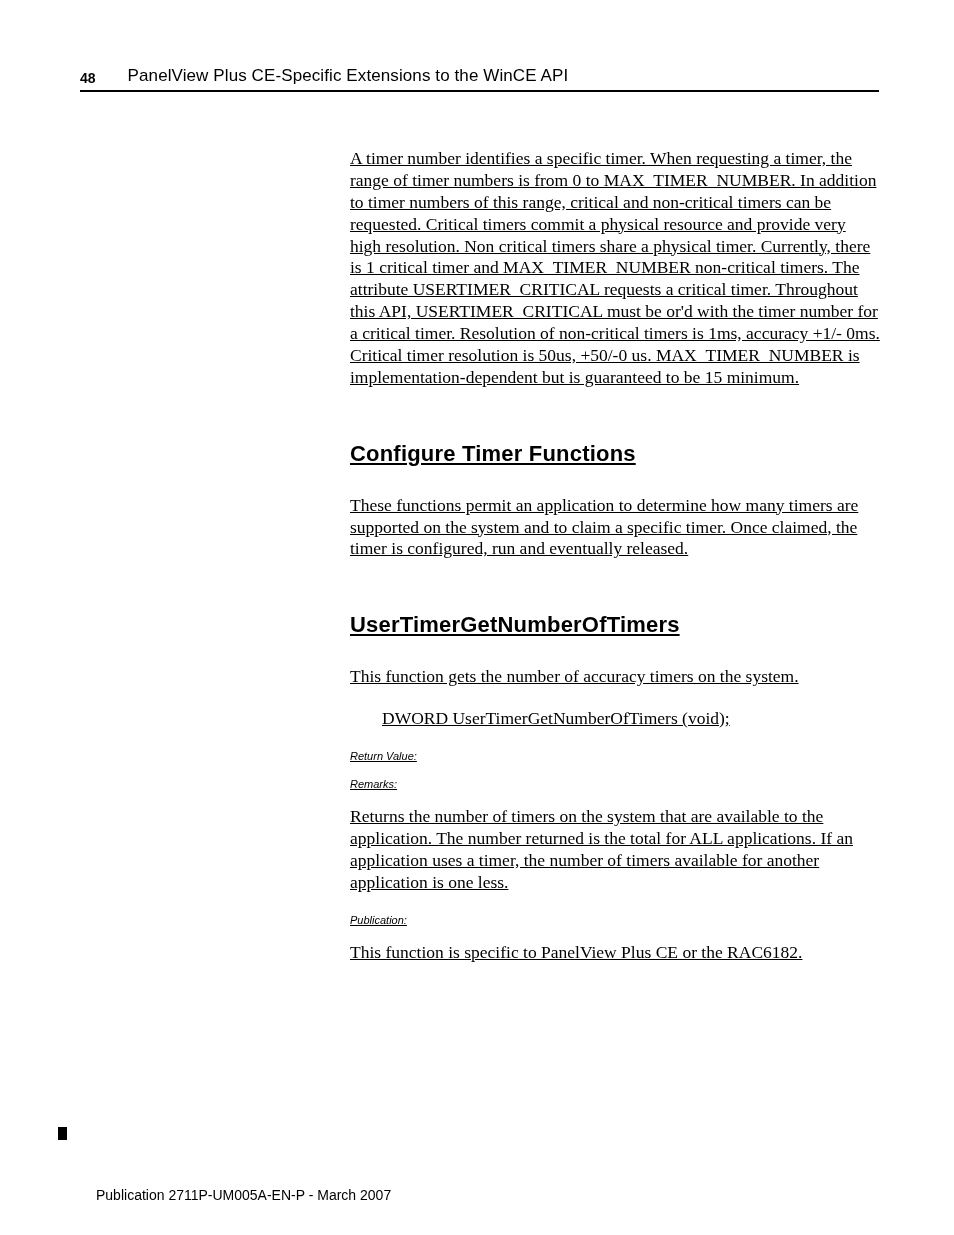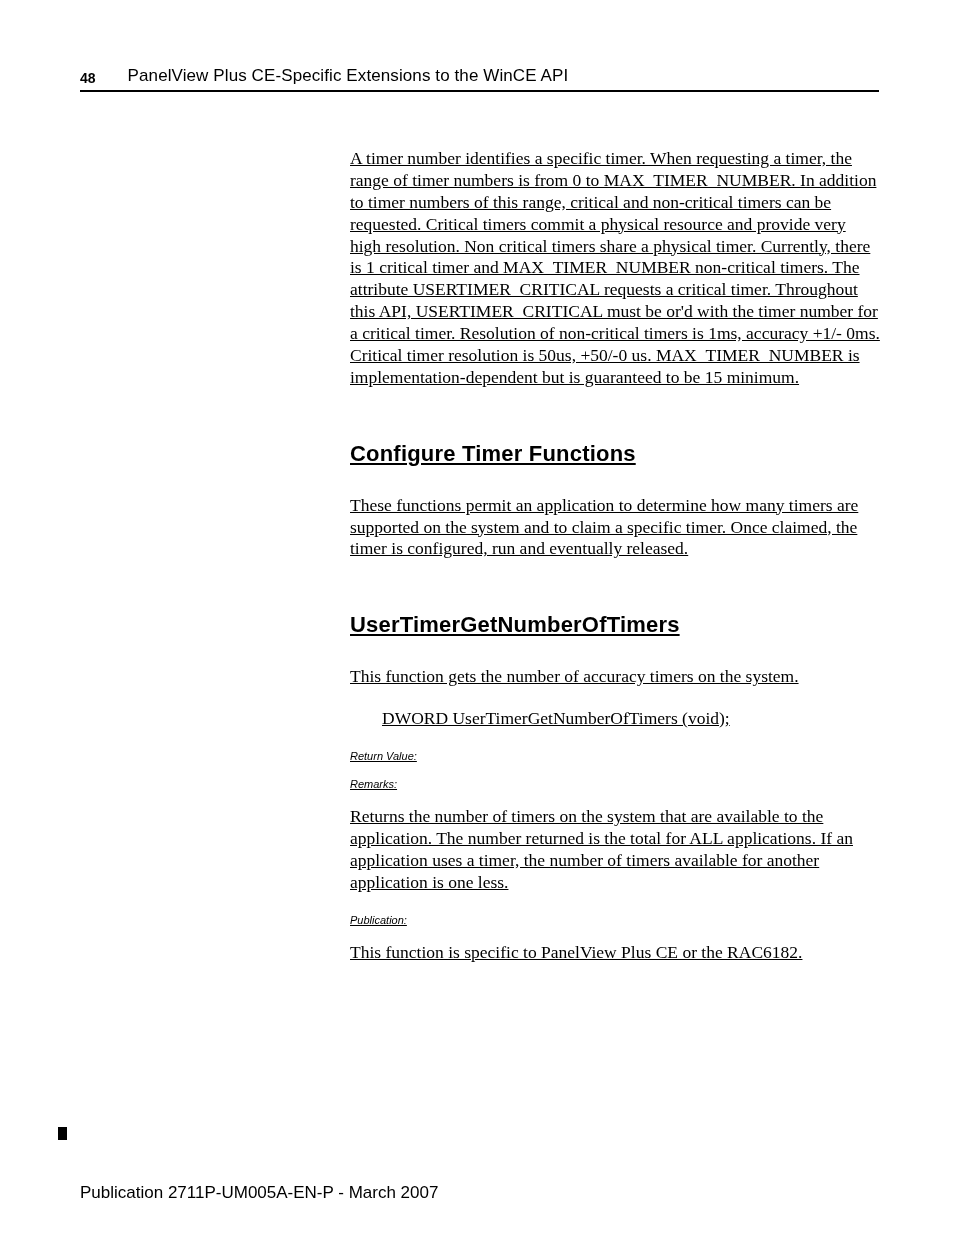--- a/index.html
+++ b/index.html
@@ -74,24 +74,24 @@
   .change-mark {
     position: absolute;
     left: 58px;
     top: 1127px;
     width: 9px;
     height: 13px;
     background: #000;
   }
   .footer {
     position: absolute;
-    left: 80px;
+    left: 96px;
     bottom: 32px;
     font-family: Arial, Helvetica, sans-serif;
-    font-size: 17px;
+    font-size: 14px;
   }
 </style>
 </head>
 <body>
 
 <div class="page">
 
   <div class="header-row">
     <span class="page-num">48</span>
     <span class="header-title">PanelView Plus CE-Specific Extensions to the WinCE API</span>

